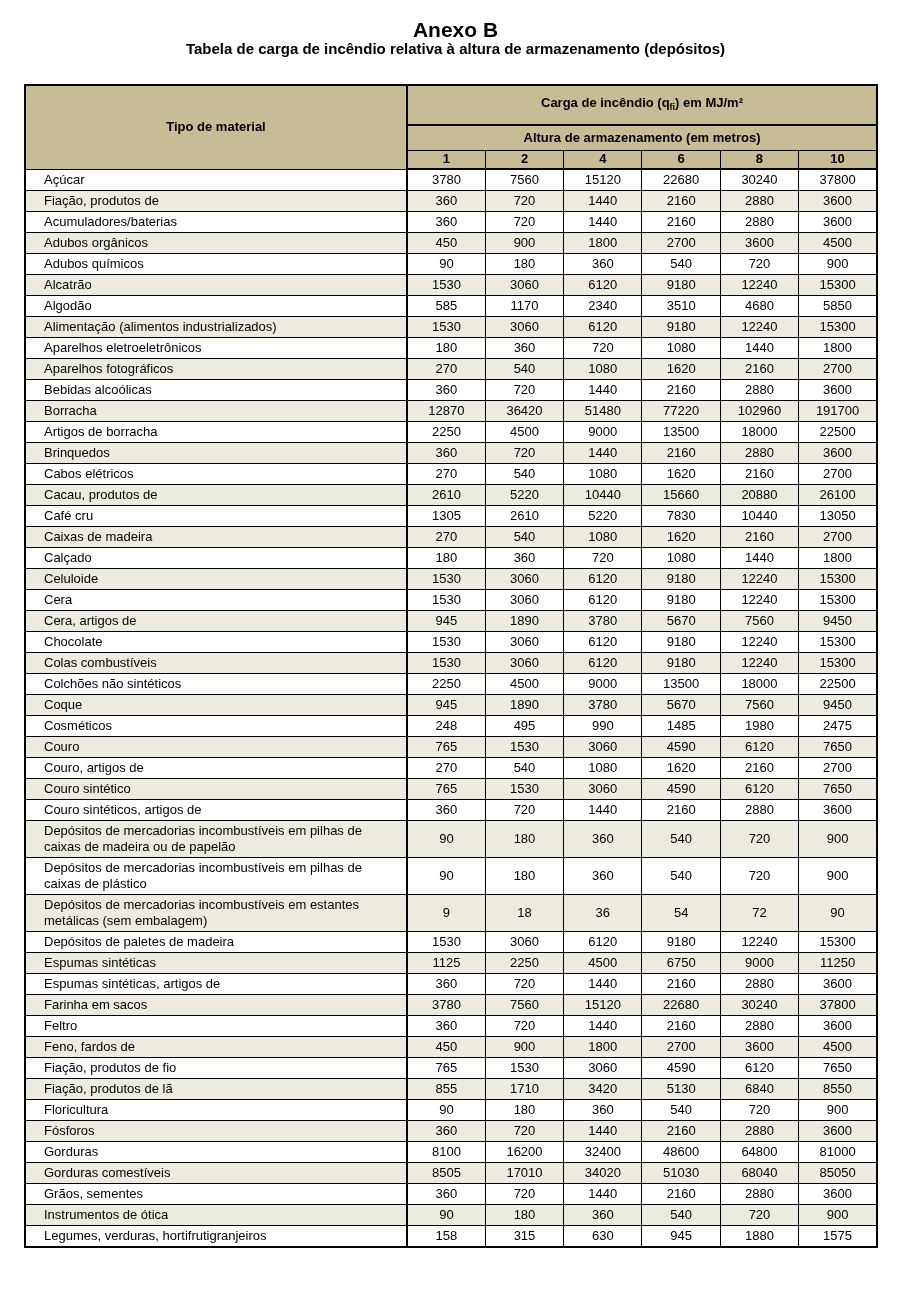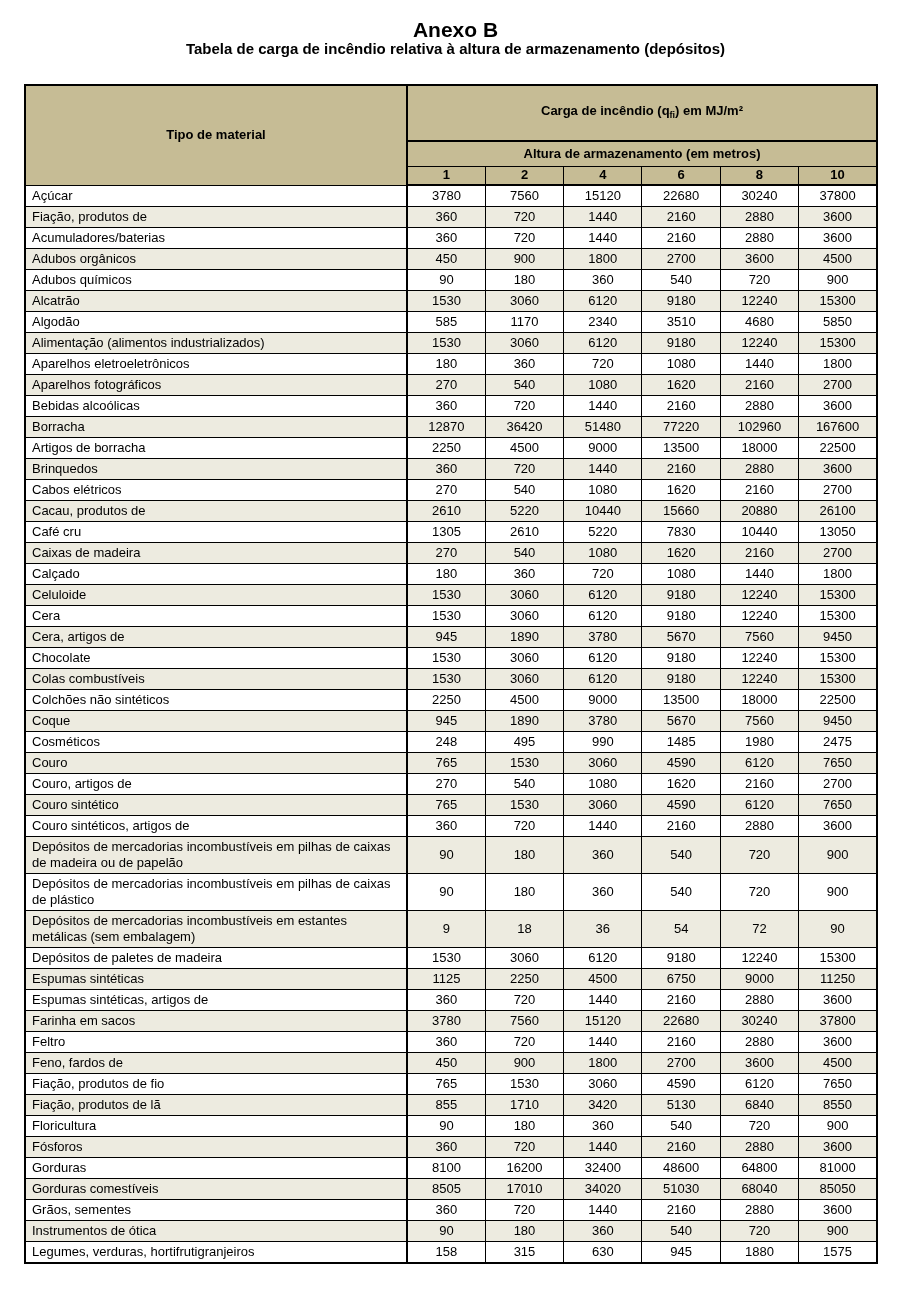--- a/index.html
+++ b/index.html
@@ -43,28 +43,28 @@
   }
   thead th{
     background:var(--header-bg);
     font-weight:bold;
     text-align:center;
   }
   th.h-material{
     border-right:2px solid var(--border-color);
     width:382px;
   }
-  th.h-load{height:56px;border-bottom:2px solid var(--border-color);margin-left:40px;}
+  th.h-load{height:40px;border-bottom:2px solid var(--border-color);margin-left:40px;}
   th.h-height{height:25px;}
   tr.nums th{height:19px;border-bottom:2px solid var(--border-color);}
   sub.qfi{font-size:9px;vertical-align:-3px;}
   tbody td{height:17px;padding:2px 4px;}
   tbody td.material{
     text-align:left;
-    padding-left:6px;
+    padding-left:18px;
     border-right:2px solid var(--border-color);
   }
   tbody td.value{text-align:center;}
   tbody tr:nth-child(even){background:var(--row-alt-bg);}
 </style>
 </head>
 <body>
 
 <div class="page-title">Anexo B</div>
 <div class="page-subtitle">Tabela de carga de incêndio relativa à altura de armazenamento (depósitos)</div>
@@ -196,21 +196,21 @@
         <td class="value">2880</td>
         <td class="value">3600</td>
       </tr>
       <tr>
         <td class="material">Borracha</td>
         <td class="value">12870</td>
         <td class="value">36420</td>
         <td class="value">51480</td>
         <td class="value">77220</td>
         <td class="value">102960</td>
-        <td class="value">167600</td>
+        <td class="value">191700</td>
       </tr>
       <tr>
         <td class="material">Artigos de borracha</td>
         <td class="value">2250</td>
         <td class="value">4500</td>
         <td class="value">9000</td>
         <td class="value">13500</td>
         <td class="value">18000</td>
         <td class="value">22500</td>
       </tr>

